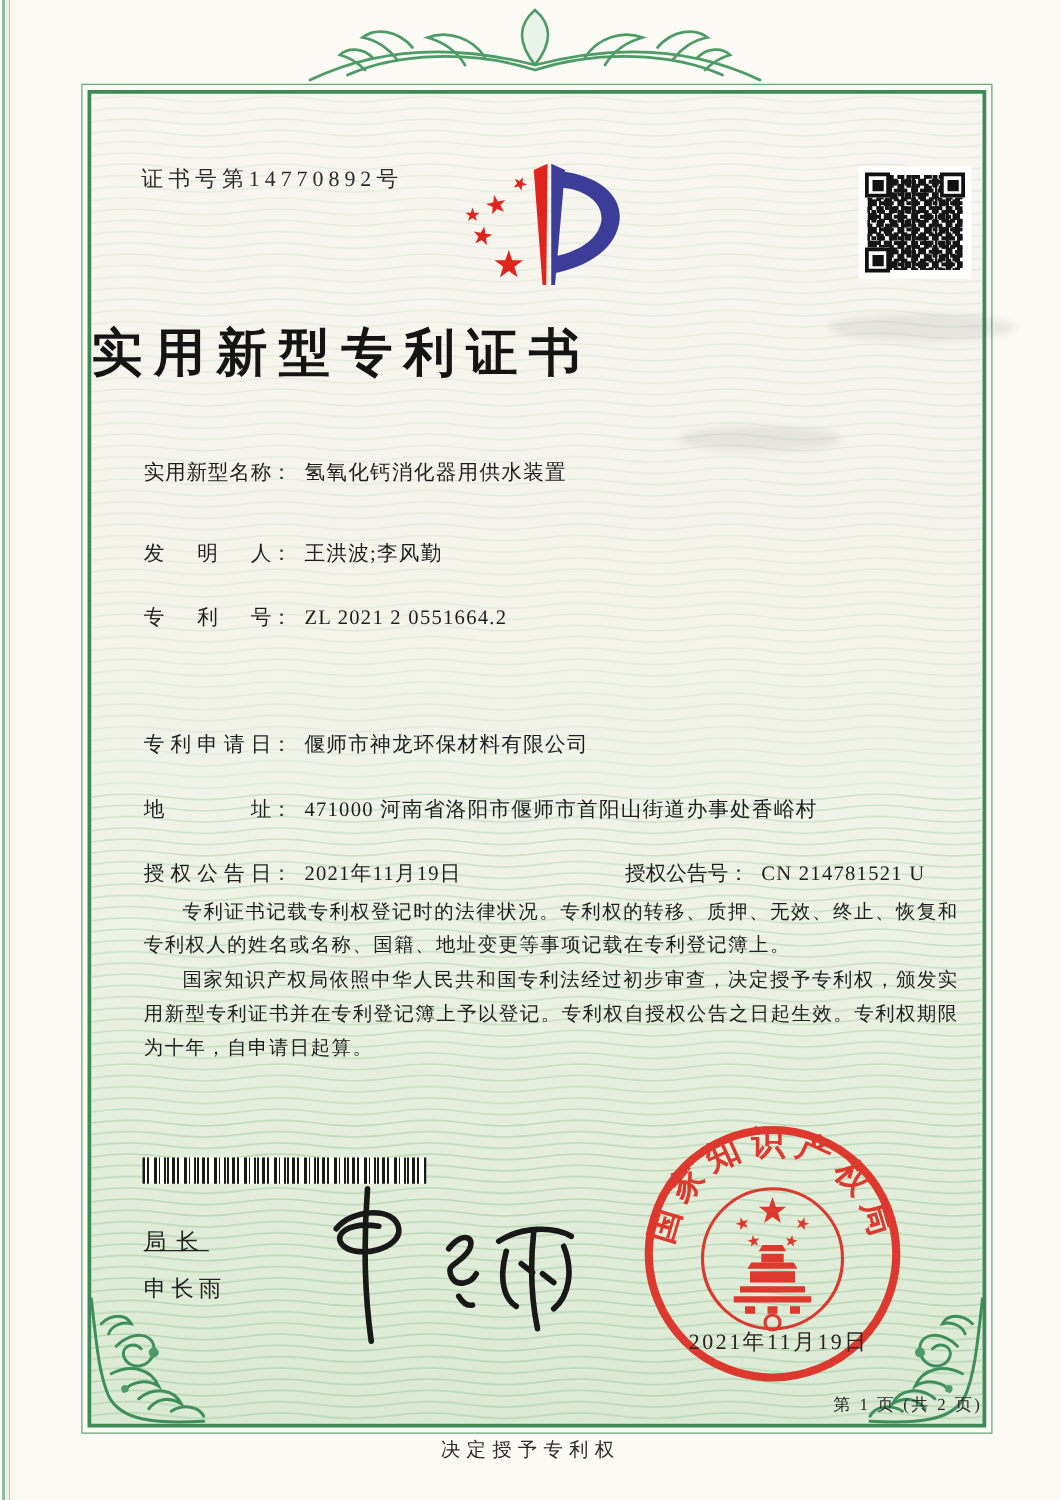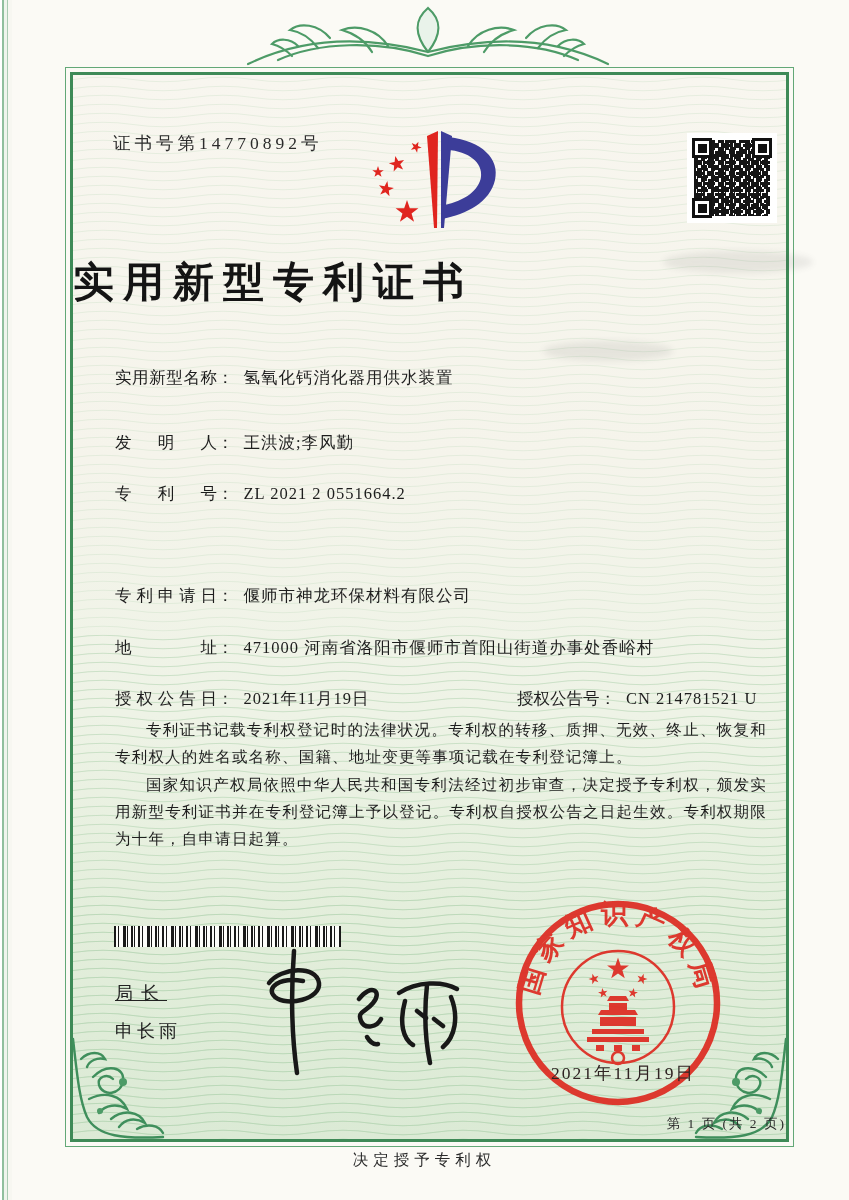--- a/index.html
+++ b/index.html
@@ -34,21 +34,21 @@
   }
   .finder{position:absolute;width:20px;height:20px;background:#fff;border:3.5px solid #111;box-sizing:border-box;}
   .finder::after{content:"";position:absolute;inset:2.5px;background:#111;}
   .finder.tl{left:5px;top:5px;} .finder.tr{right:5px;top:5px;} .finder.bl{left:5px;bottom:5px;}
   .title{position:absolute;left:0;top:180px;width:100%;text-align:left;margin:0;
     font-size:41px;font-weight:700;letter-spacing:9px;color:#141414;}
   .row{position:absolute;left:42px;white-space:nowrap;font-size:16.5px;color:#1d1d1d;}
   .lbl{display:inline-block;width:102px;text-align:justify;text-align-last:justify;vertical-align:bottom;}
   .colon{display:inline-block;}
   .val{margin-left:10px;letter-spacing:1px;}
-  .row2{position:absolute;left:402px;top:0;}
+  .row2{position:absolute;left:385px;top:0;}
   .paras{position:absolute;left:42px;top:642px;width:652px;font-size:15.5px;line-height:1.72;
     letter-spacing:1.2px;color:#1e1e1e;text-align:justify;}
   .paras p{margin:0 0 2px 0;text-indent:2em;}
   .barcode{position:absolute;left:41px;top:851px;width:227px;height:21px;
     background:repeating-linear-gradient(90deg,
       #191919 0 2px,#fdfdfb 2px 4px,#191919 4px 5px,#fdfdfb 5px 9px,
       #191919 9px 12px,#fdfdfb 12px 13px,#191919 13px 14px,#fdfdfb 14px 17px,
       #191919 17px 19px,#fdfdfb 19px 20px,#191919 20px 21px,#fdfdfb 21px 24px);}
   .sig-title{position:absolute;left:42px;top:906px;font-size:18px;letter-spacing:8px;color:#222;text-decoration:underline;}
   .sig-name{position:absolute;left:42px;top:944px;font-size:18px;letter-spacing:4px;color:#222;}

